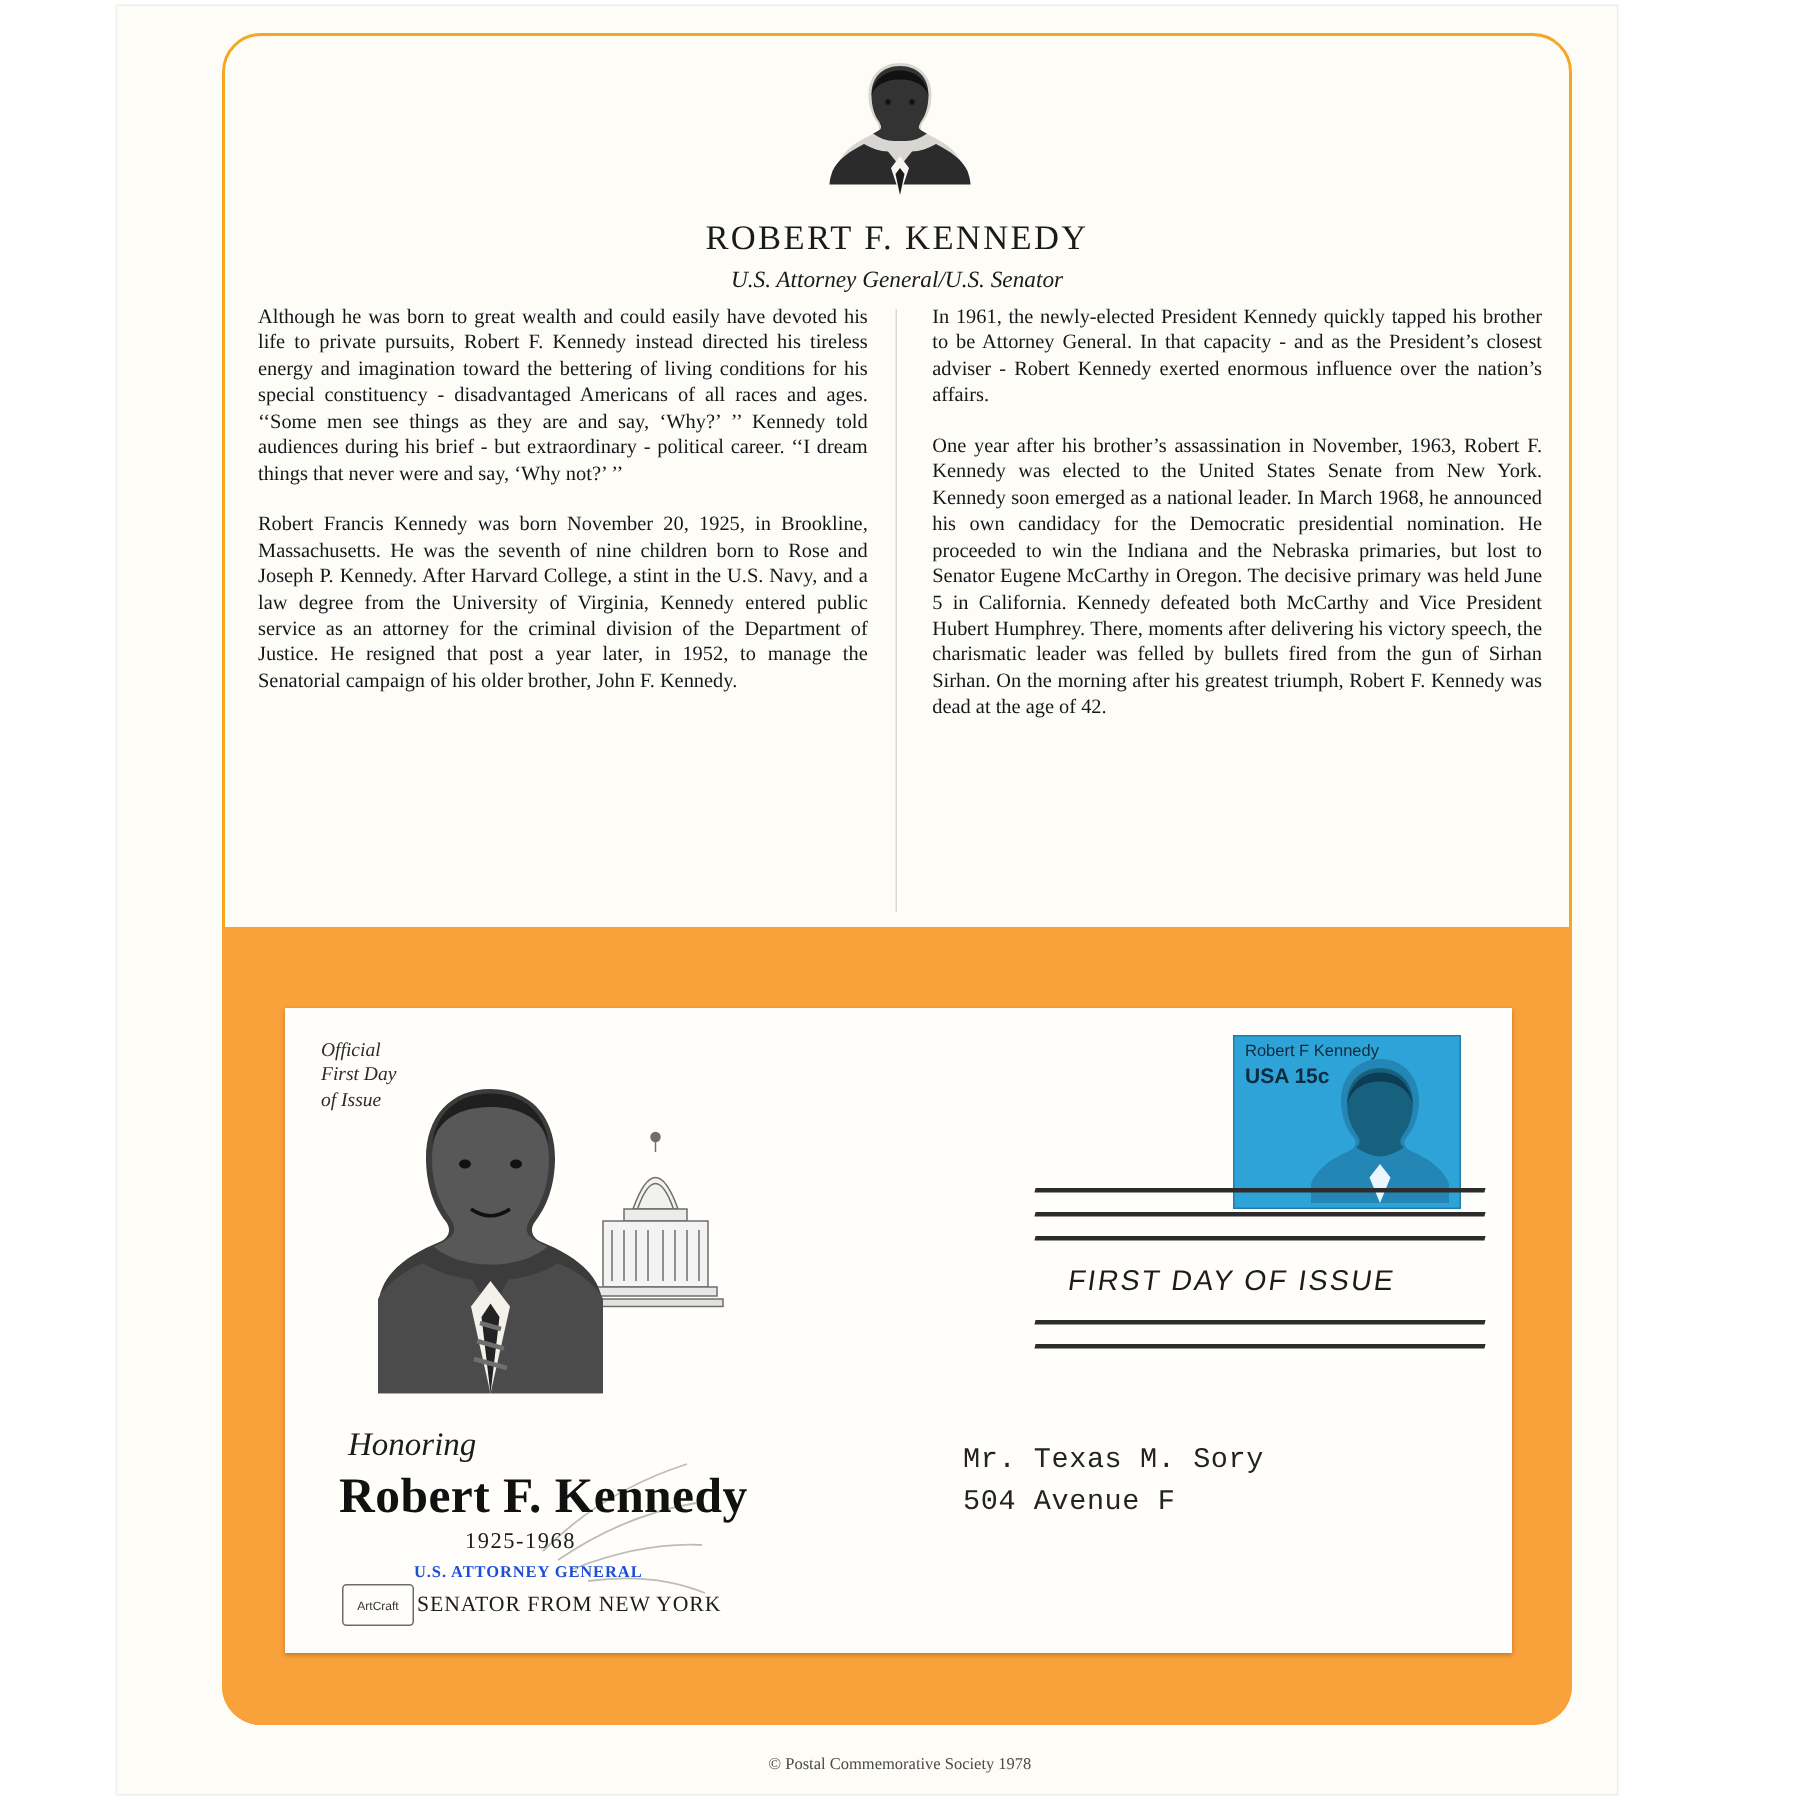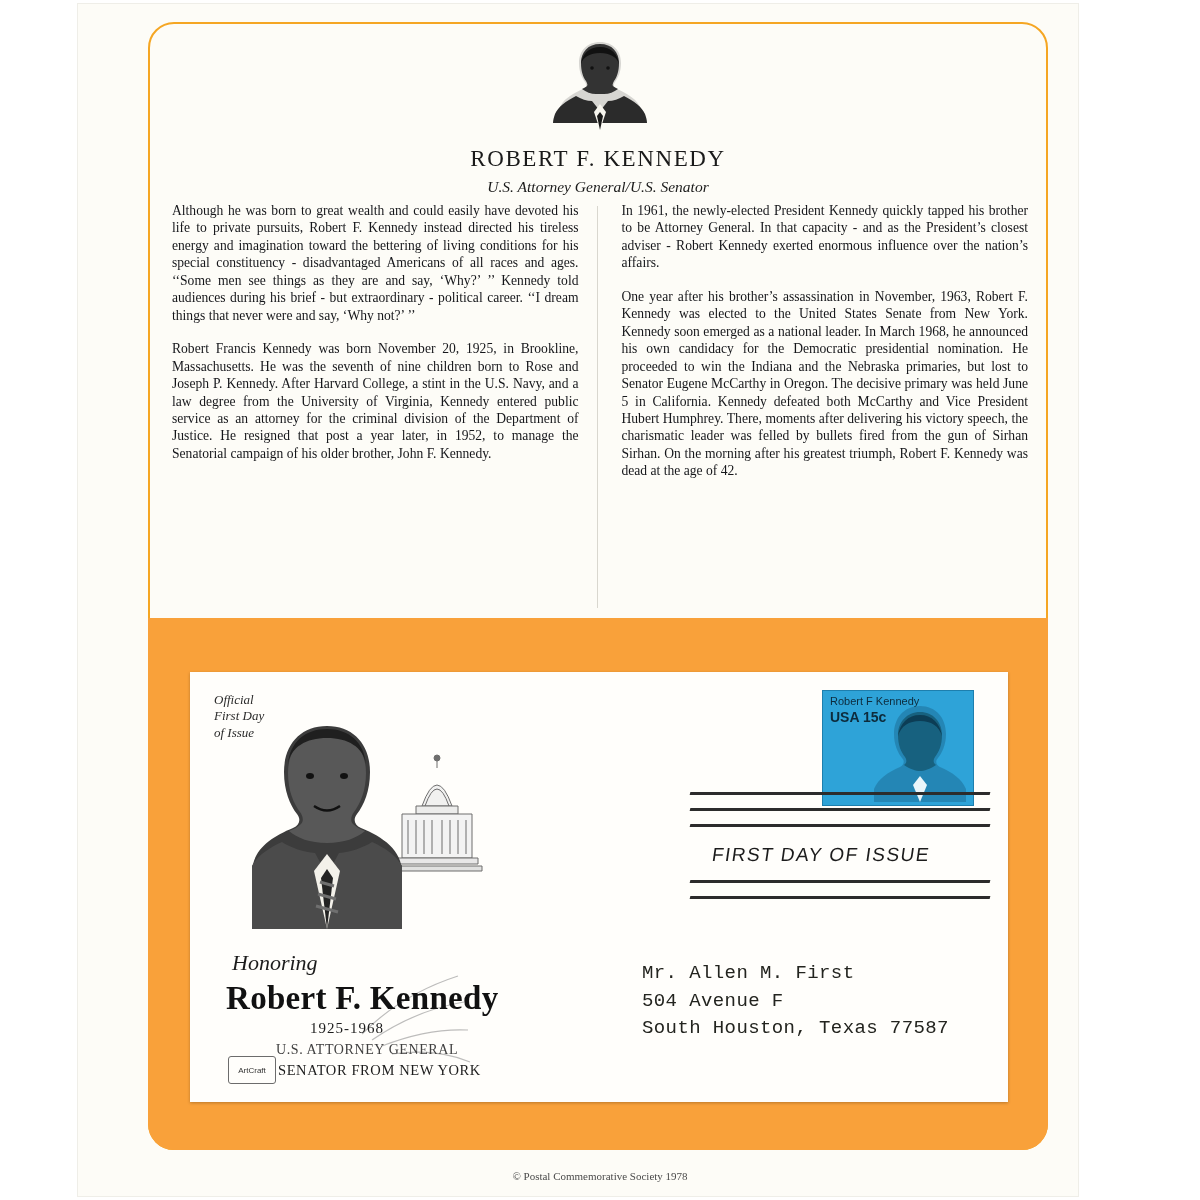--- a/index.html
+++ b/index.html
@@ -171,23 +171,24 @@
     left: 120px;
     top: 348px;
     font-size: 15px;
     letter-spacing: 1px;
     color: #1c1c1c;
   }
   .rfk-role1 {
     position: absolute;
     left: 86px;
     top: 370px;
-    font-size: 14px;
+    font-size: 11px;
     letter-spacing: .6px;
-    color: #404040;
+    color: #1d4ed8;
+    font-weight: bold;
   }
   .rfk-role2 {
     position: absolute;
     left: 88px;
     top: 390px;
     font-size: 14.5px;
     letter-spacing: .6px;
     color: #1c1c1c;
   }
   .artcraft {
@@ -425,20 +426,19 @@
     <div class="cancel">
       <div class="cancel-bar" style="top:0"></div>
       <div class="cancel-bar" style="top:16px"></div>
       <div class="cancel-bar" style="top:32px"></div>
       <div class="cancel-bar" style="top:88px"></div>
       <div class="cancel-bar" style="top:104px"></div>
       <div class="cancel-text">FIRST DAY OF ISSUE</div>
     </div>
 
     <div class="address">
-      <div>Mr. Allen M. First</div>
+      <div>Mr. Texas M. Sory</div>
       <div>504 Avenue F</div>
-      <div>South Houston, Texas  77587</div>
     </div>
   </div>
 
   <div class="footer">© Postal Commemorative Society 1978</div>
 </div>
 
 </body></html>

